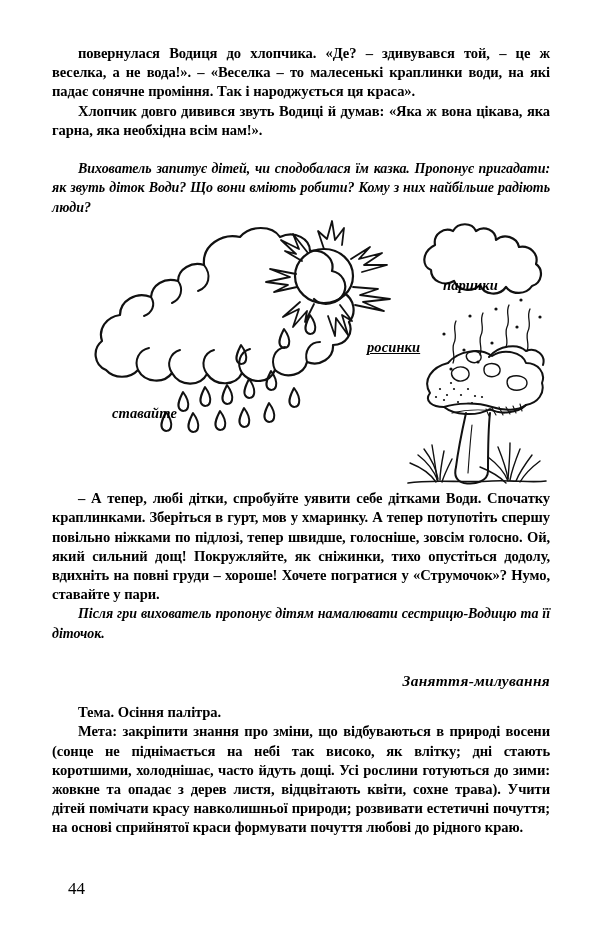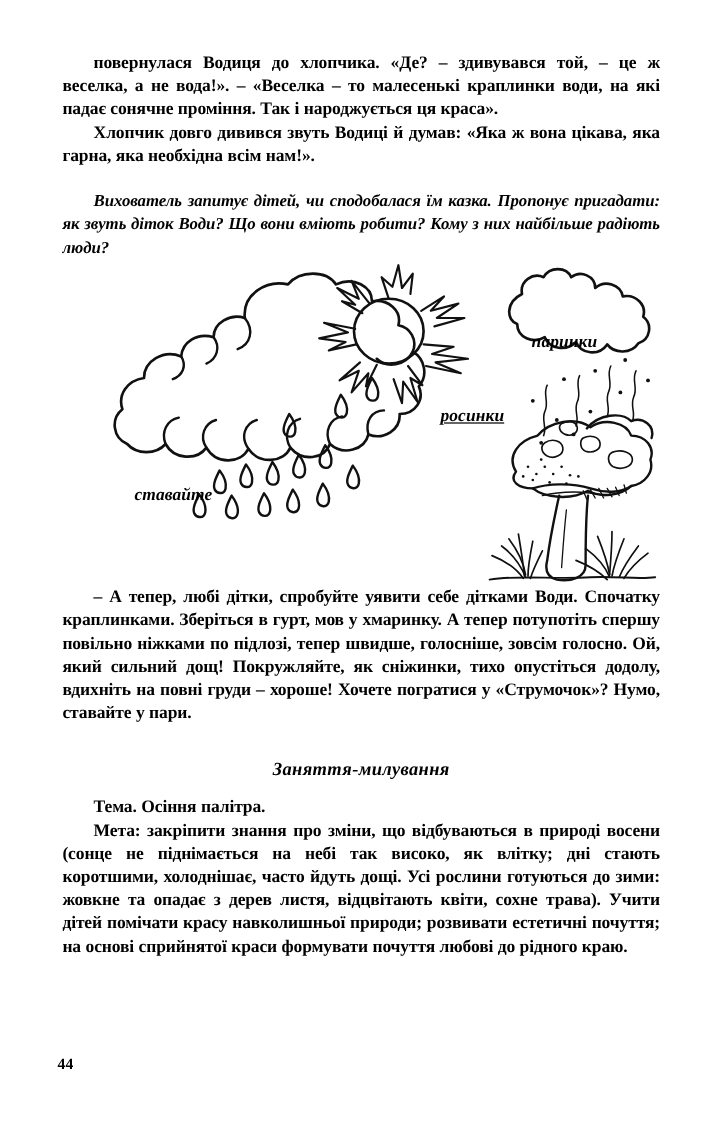--- a/index.html
+++ b/index.html
@@ -60,33 +60,33 @@
     white-space: nowrap;
     letter-spacing: 0.1px;
   }
   .label-kraplynky { left: 60px;  top: 188px; }
   .label-parynky   { left: 375px; top: 60px; margin-left: 16px;  }
   .label-rosynky   { left: 315px; top: 122px; text-decoration: underline; }
   h2.section-heading {
     margin: 0;
     font-size: 15.4px;
     line-height: 20px;
-    text-align: center;
+    text-align: right;
     font-style: italic;
     font-weight: 700;
     letter-spacing: 0.3px;
   }
   .heading-gap-top { height: 28px; }
   .heading-gap-bottom { height: 12px; }
   .page-number {
     position: absolute;
-    left: 48px;
+    left: 68px;
     top: 879px;
-    font-size: 13px;
-    font-weight: 700;
+    font-size: 17px;
+    font-weight: 400;
   }
 </style>
 </head>
 <body>
 
 <div class="page">
 
   <div class="content">
 
     <p class="body-text">повернулася Водиця до хлопчика. «Де? – здивувався той, – це ж веселка, а не вода!». – «Веселка – то малесенькі краплинки води, на які падає сонячне проміння. Так і народжується ця краса».</p>
@@ -276,20 +276,21 @@
 
         </g>
       </svg>
 
       <span class="label label-kraplynky">ставайте</span>
       <span class="label label-parynky">паринки</span>
       <span class="label label-rosynky">росинки</span>
     </div>
 
     <p class="body-text">– А тепер, любі дітки, спробуйте уявити себе дітками Води. Спочатку краплинками. Зберіться в гурт, мов у хмаринку. А тепер потупотіть спершу повільно ніжками по підлозі, тепер швидше, голосніше, зовсім голосно. Ой, який сильний дощ! Покружляйте, як сніжинки, тихо опустіться додолу, вдихніть на повні груди – хороше! Хочете погратися у «Струмочок»? Нумо, ставайте у пари.</p>
+    <p class="italic-note">Після гри вихователь пропонує дітям намалювати сестрицю-Водицю та її діточок.</p>
 
     <div class="heading-gap-top"></div>
     <h2 class="section-heading">Заняття-милування</h2>
     <div class="heading-gap-bottom"></div>
 
     <p class="body-text">Тема. Осіння палітра.</p>
     <p class="body-text">Мета: закріпити знання про зміни, що відбуваються в природі восени (сонце не піднімається на небі так високо, як влітку; дні стають коротшими, холоднішає, часто йдуть дощі. Усі рослини готуються до зими: жовкне та опадає з дерев листя, відцвітають квіти, сохне трава). Учити дітей помічати красу навколишньої природи; розвивати естетичні почуття; на основі сприйнятої краси формувати почуття любові до рідного краю.</p>
 
   </div>
 

